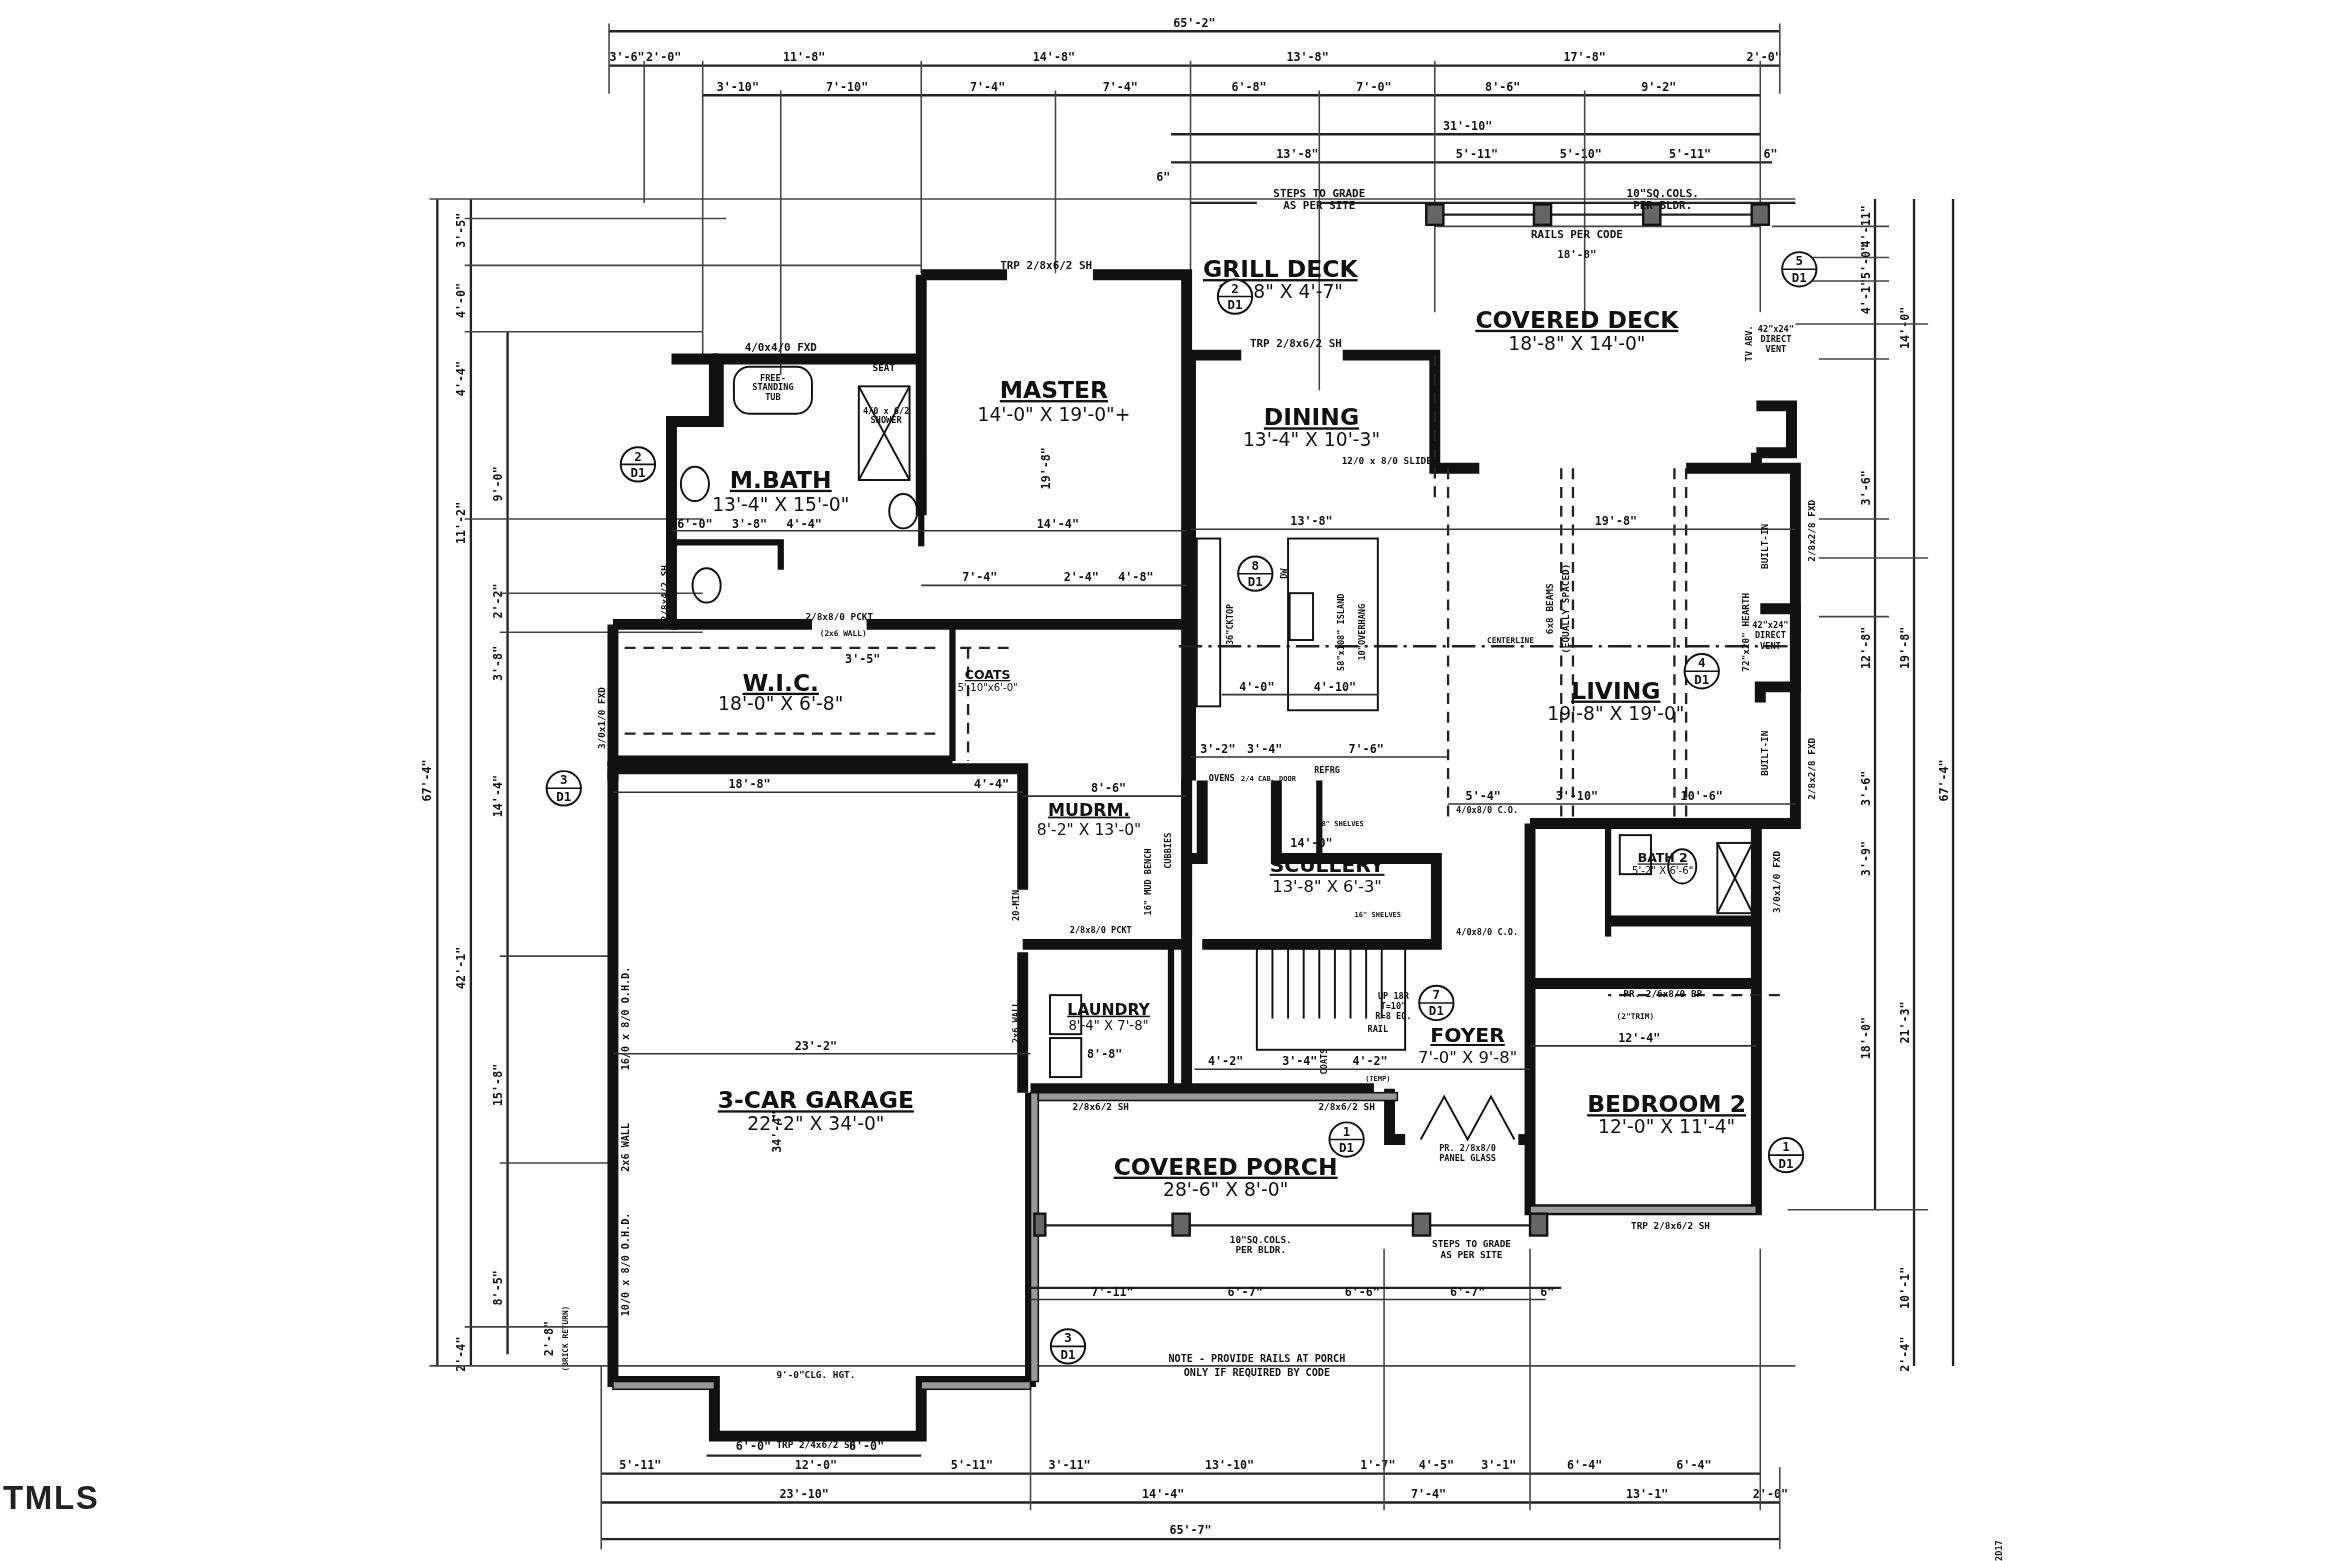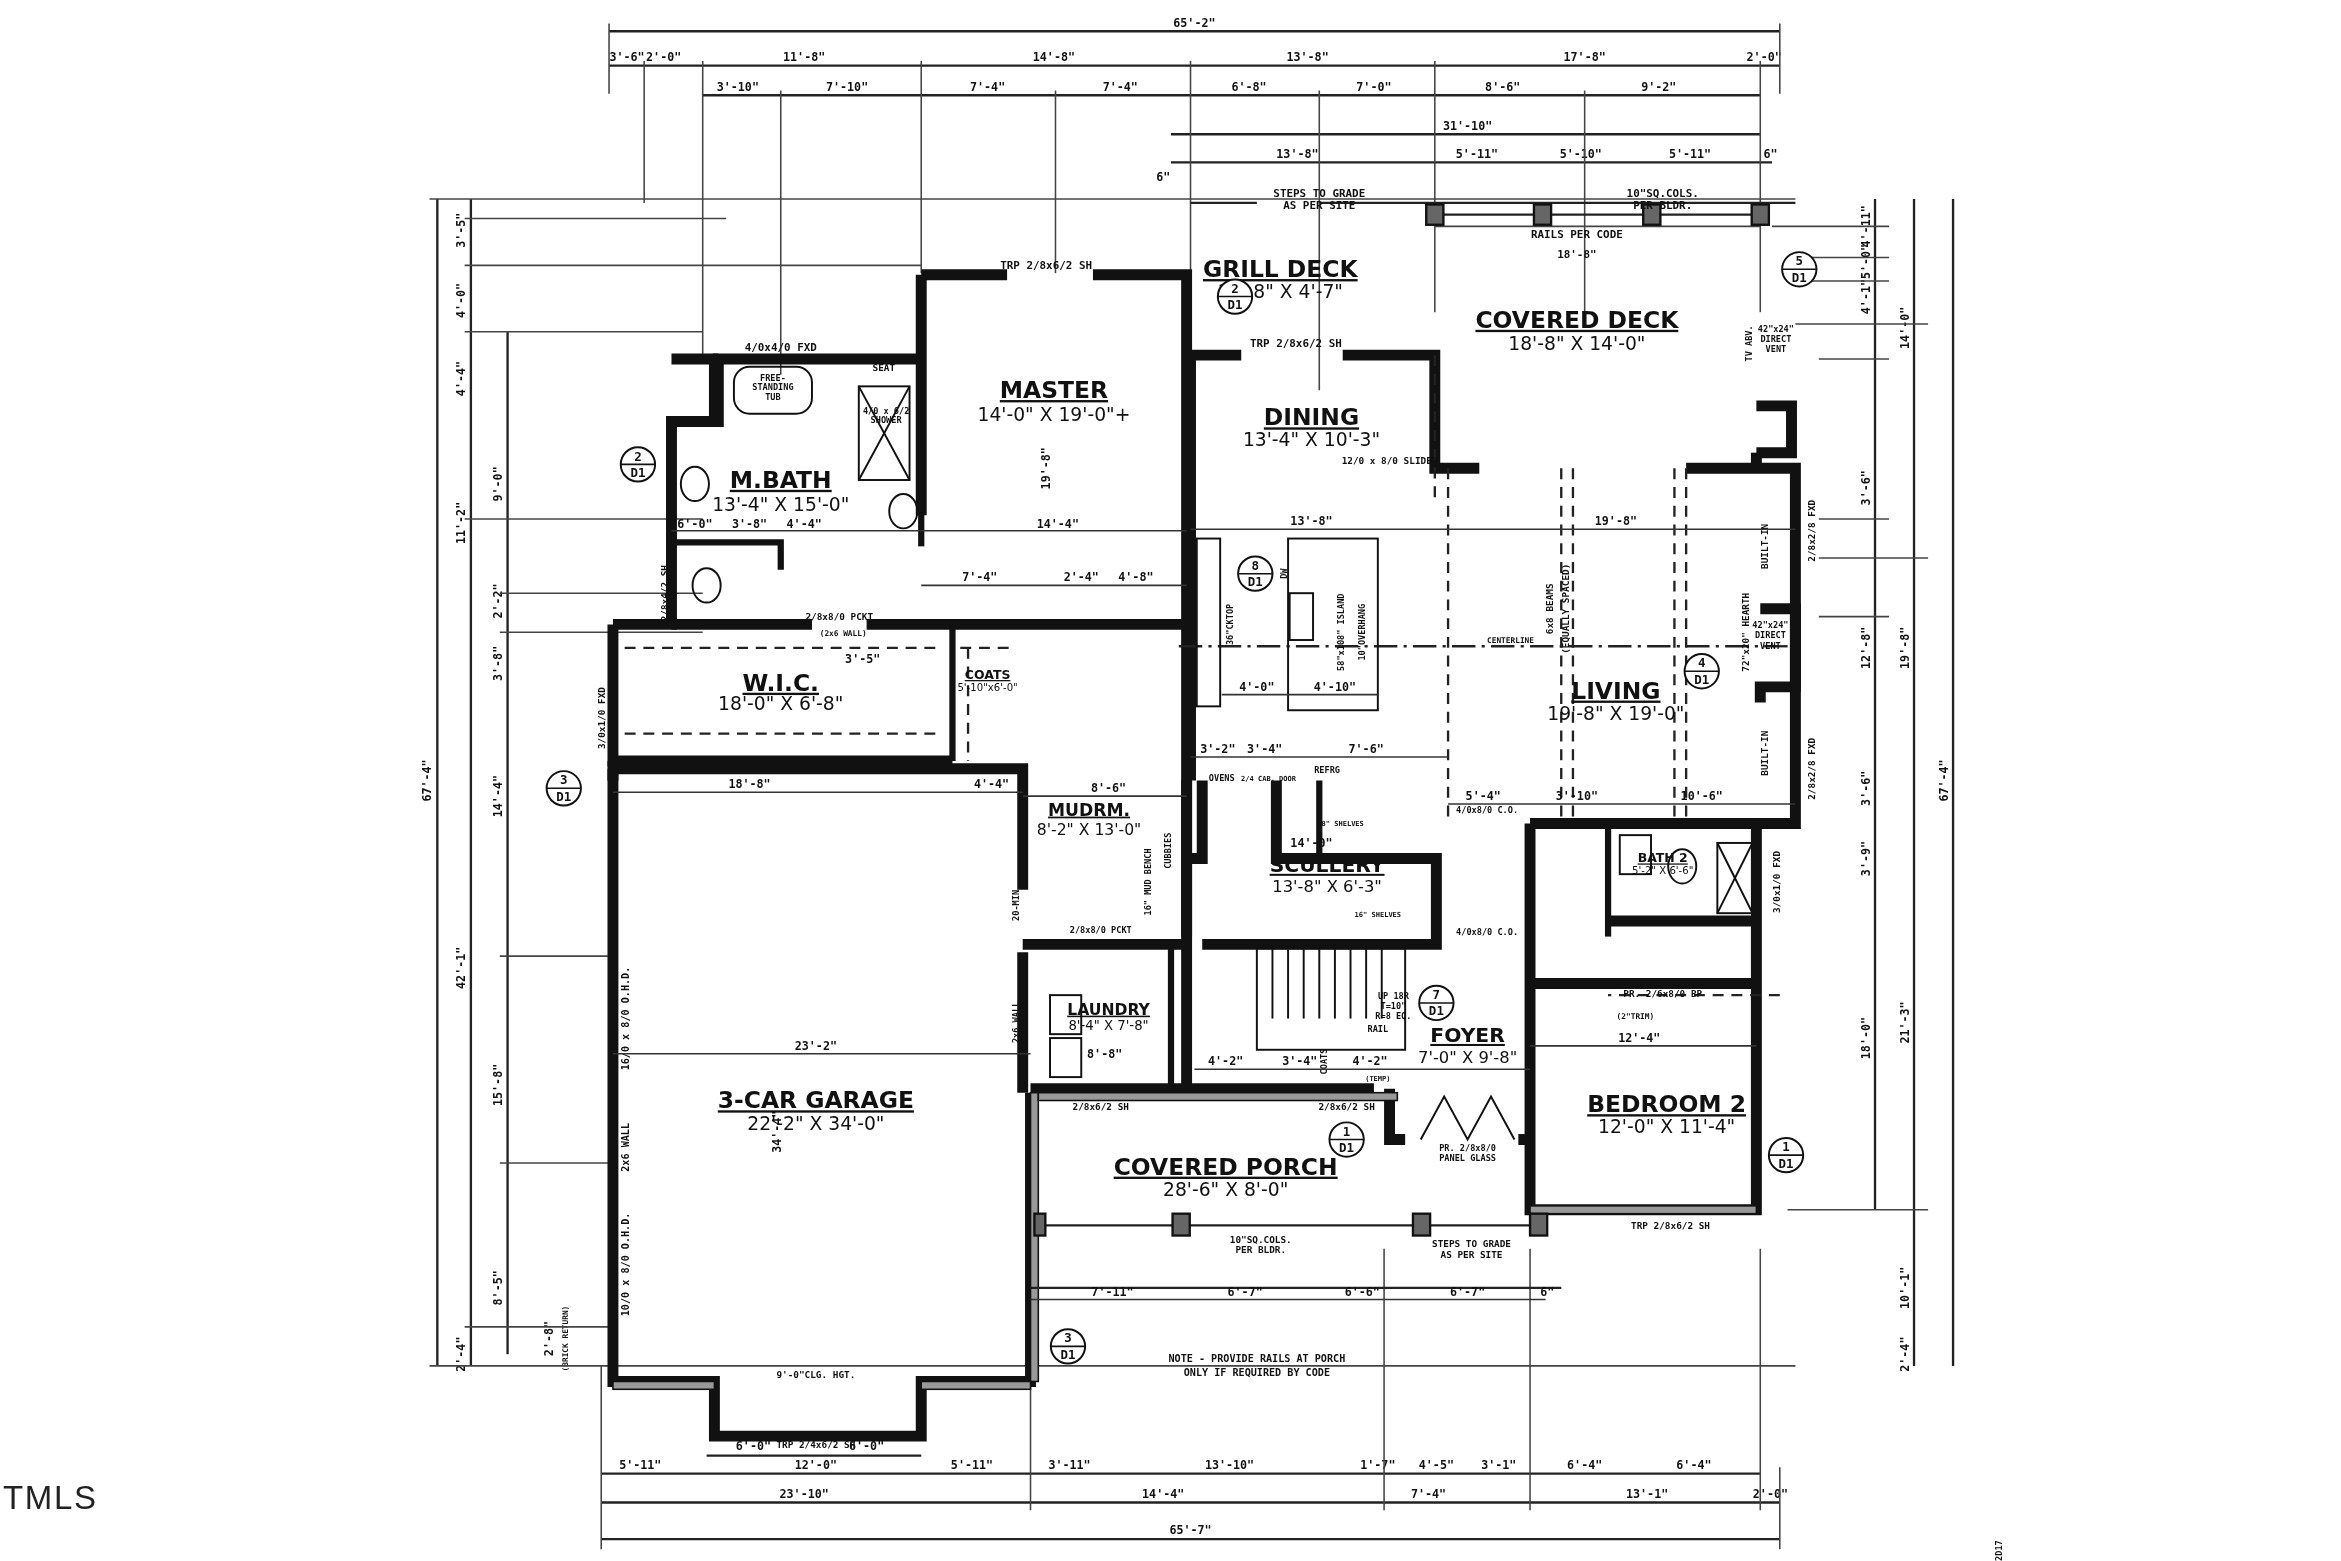--- a/index.html
+++ b/index.html
@@ -11,21 +11,21 @@
   .dimthin{stroke:#333;stroke-width:2;fill:none;}
   .ext{stroke:#444;stroke-width:2;fill:none;}
   .dash{stroke:#222;stroke-width:3;stroke-dasharray:14 10;fill:none;}
   .room{font-family:"DejaVu Sans",sans-serif;font-weight:bold;font-size:30px;fill:#111;text-anchor:middle;text-decoration:underline;}
   .rsize{font-family:"DejaVu Sans",sans-serif;font-size:24px;fill:#111;text-anchor:middle;}
   .dt{font-family:"DejaVu Sans Mono",monospace;font-size:15px;fill:#111;text-anchor:middle;font-weight:bold;}
   .note{font-family:"DejaVu Sans Mono",monospace;font-size:14px;fill:#111;text-anchor:middle;font-weight:bold;}
   .col{fill:#666;stroke:#111;stroke-width:3;}
   .tag circle{fill:#fff;stroke:#111;stroke-width:2.5;}
   .tag text{font-family:"DejaVu Sans Mono",monospace;font-size:16px;fill:#111;text-anchor:middle;font-weight:bold;}
-  .wm{position:absolute;left:3.1px;top:1479px;font-family:"Liberation Sans",sans-serif;font-weight:400;font-size:33px;letter-spacing:1.6px;color:#222;}
+  .wm{position:absolute;left:3.1px;top:1479px;font-family:"Liberation Sans",sans-serif;font-weight:700;font-size:33px;letter-spacing:1.6px;color:#222;}
   .fix{fill:none;stroke:#111;stroke-width:2.5;}
   .hatch{fill:#999;stroke:#111;stroke-width:2;}
 </style>
 </head>
 <body>
 
 <svg width="2342" height="1561" viewBox="0 0 3000 2000" xmlns="http://www.w3.org/2000/svg">
 
   <g>
     <line class="dim" x1="780" y1="40" x2="2280" y2="40"></line>

